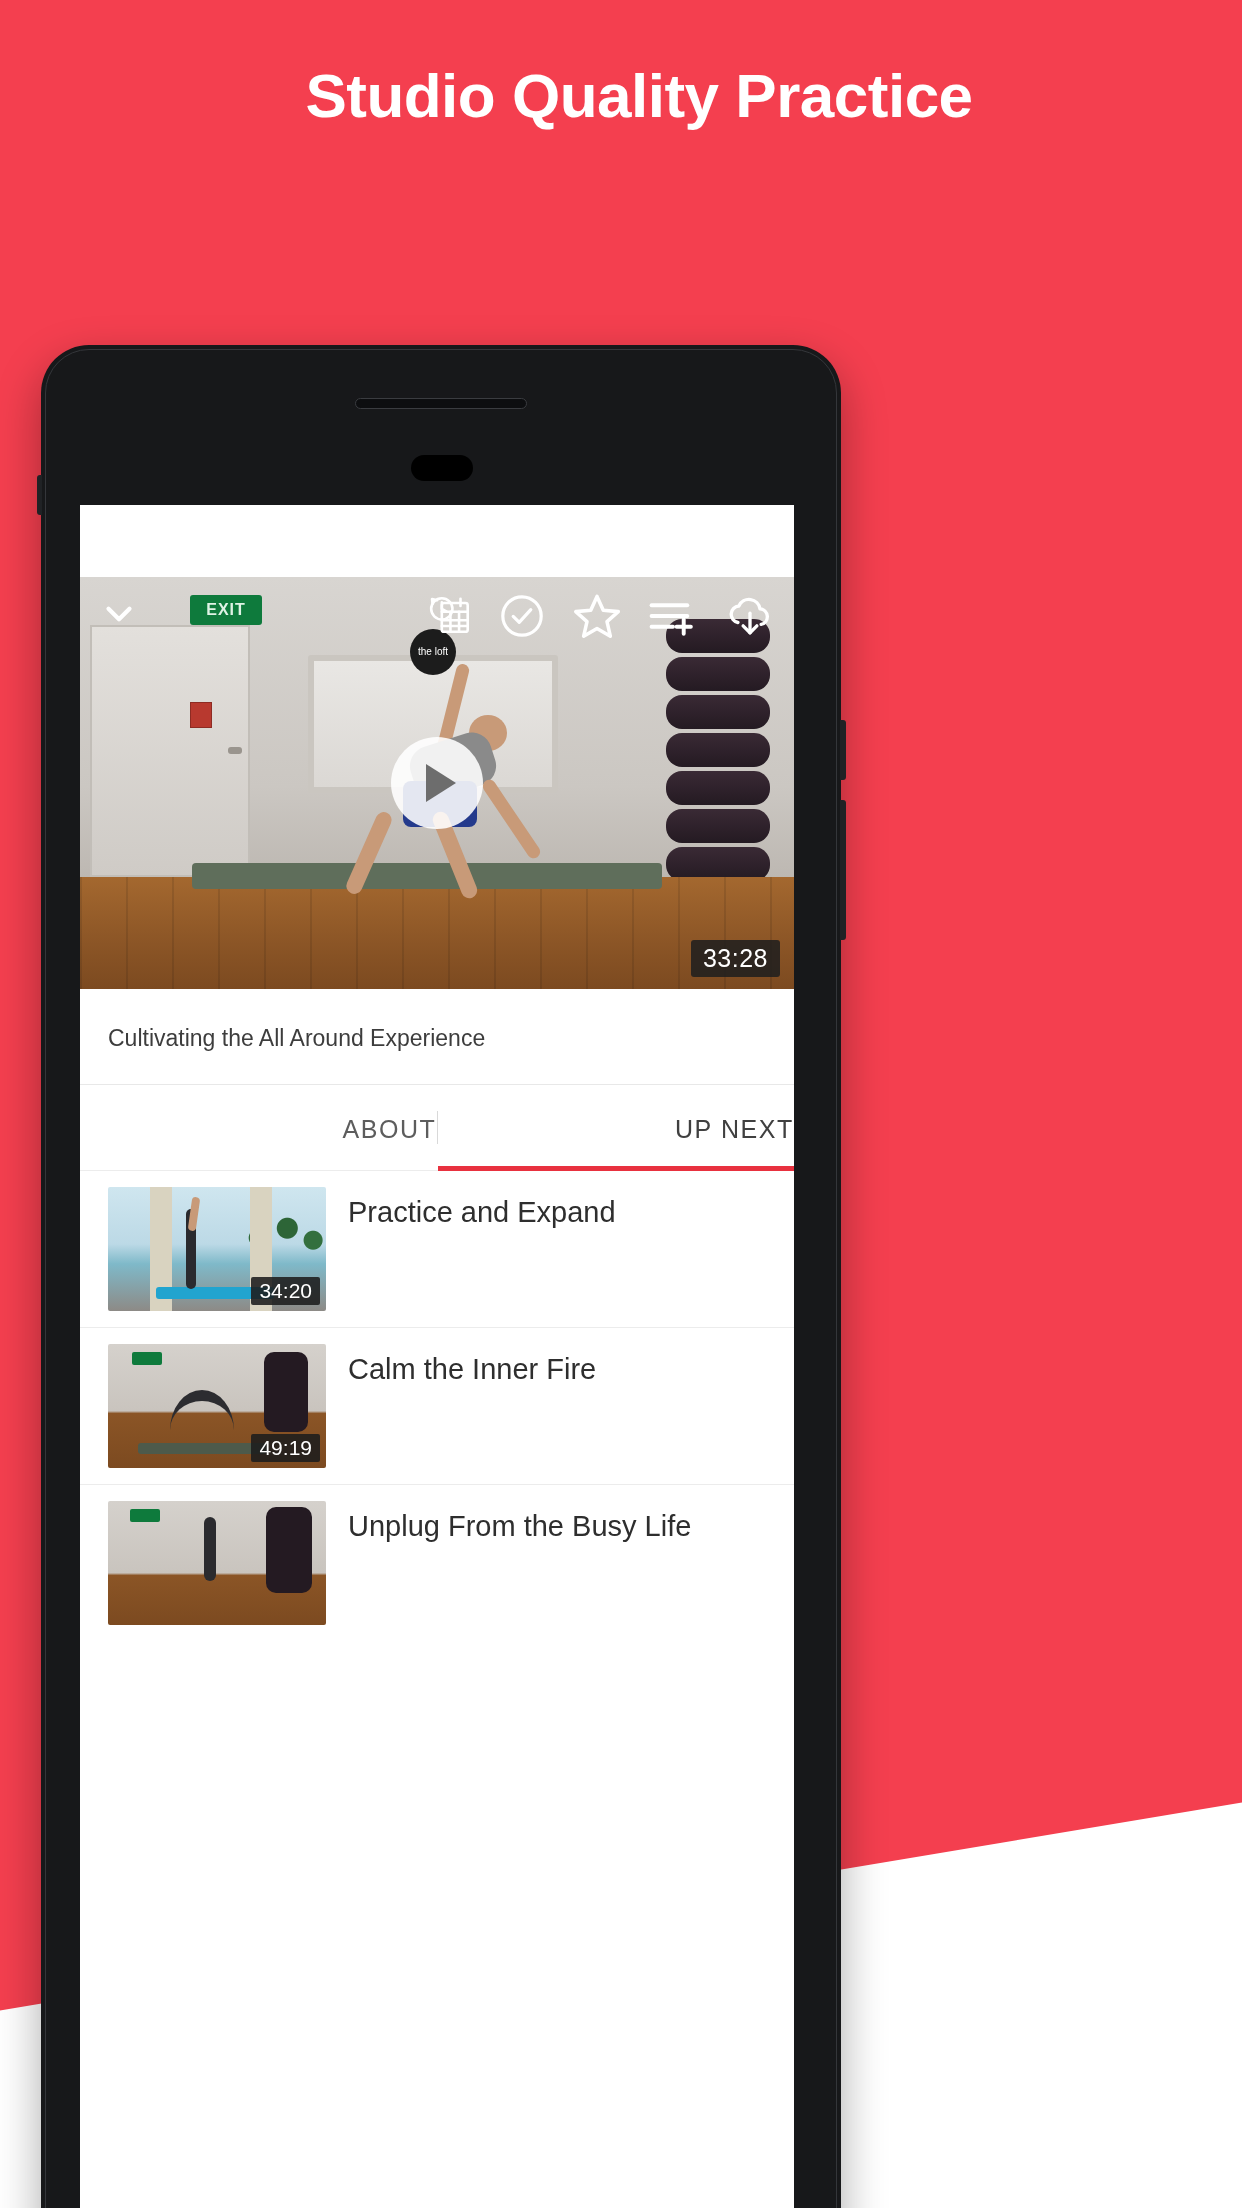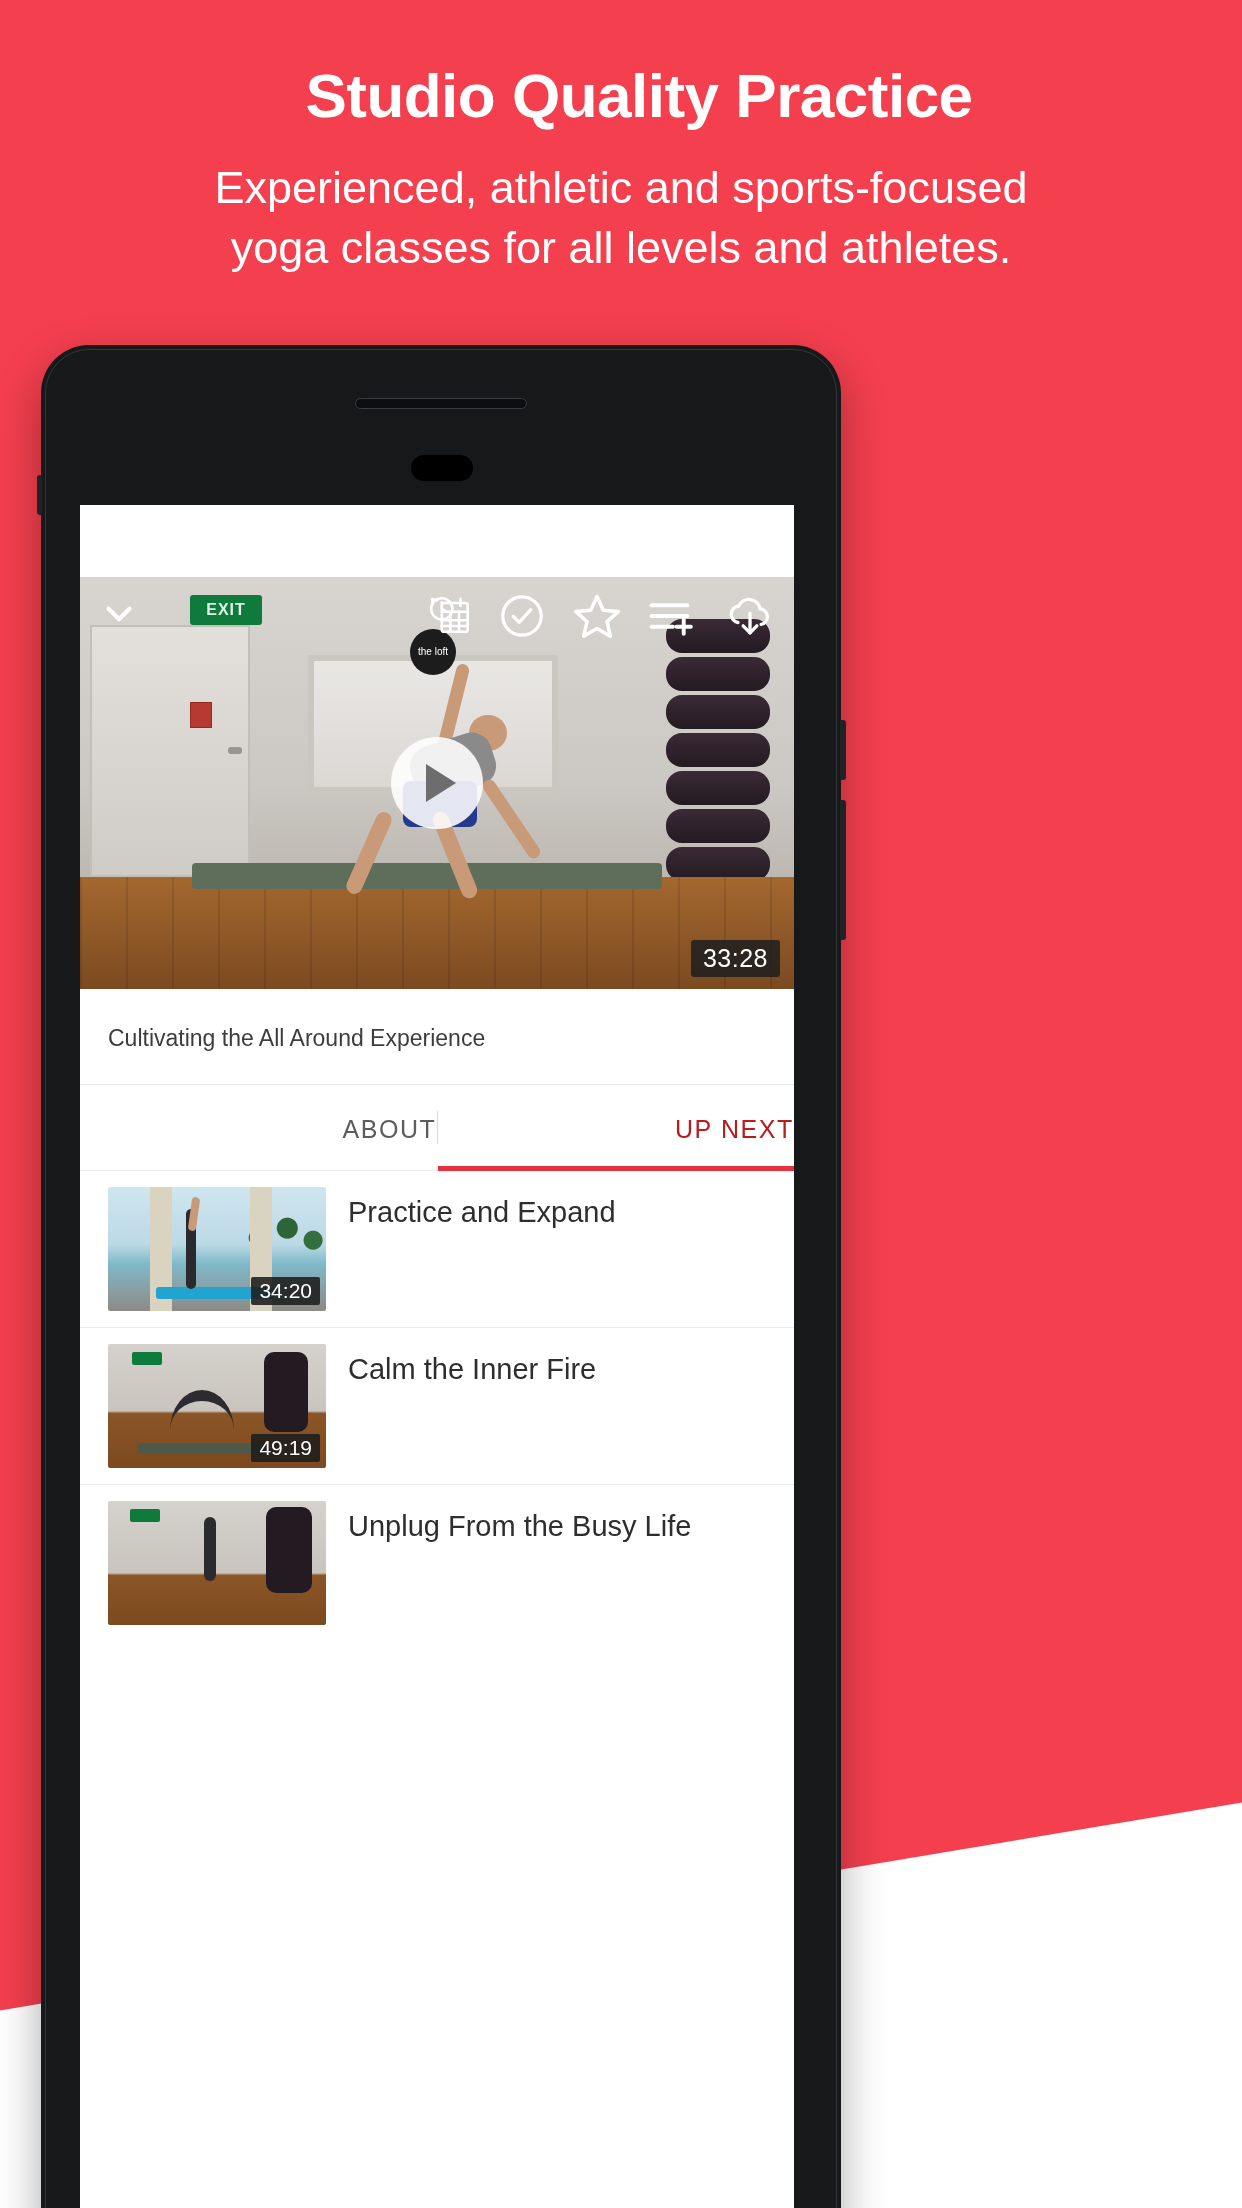--- a/index.html
+++ b/index.html
@@ -200,21 +200,21 @@
   }
   .video-title{ font-size:23px; color:#3d3d3d; font-weight:400; }
 
   
   .tabs{ display:flex; background:#fff; border-bottom:1px solid #ececec; }
   .tab{
     flex:1; text-align:right; padding:30px 0 26px 0;
     font-size:25px; letter-spacing:1.6px; color:#5d5d5d;
     position:relative;
   }
-  .tab.active{ color:#b91c1c; }
+  .tab.active{ color:#404040; }
   .tab.active:after{
     content:""; position:absolute; left:0; right:0; bottom:-1px;
     height:5px; background:#E8313F;
   }
   .tab-divider{ width:1px; background:#d9d9d9; margin:26px 0; }
 
   
   .list{ background:#fff; }
   .list-item{
     display:flex; align-items:flex-start; gap:22px;
@@ -257,24 +257,20 @@
   .t-studio2 .rack{ position:absolute; right:14px; top:6px; width:46px; height:86px; background:#241a22; border-radius:10px; }
   .t-studio2 .legsup{ position:absolute; left:96px; top:16px; width:12px; height:64px; background:#2b2b2f; border-radius:6px; }
 </style>
 </head>
 <body>
 
 <div class="bottom-wedge"></div>
 
 <div class="hero">
   <div class="hero-title">Studio Quality Practice</div>
-  <div class="hero-sub">
-    <div>Experienced, athletic and sports-focused</div>
-    <div>yoga classes for all levels and athletes.</div>
-  </div>
 </div>
 
 <div class="phone">
   <div class="phone-inner-edge"></div>
   <div class="phone-speaker"></div>
   <div class="phone-cam"></div>
   <div class="phone-earpiece"></div>
   <div class="phone-btn b1"></div>
   <div class="phone-btn b2"></div>
   <div class="phone-side-l"></div>

